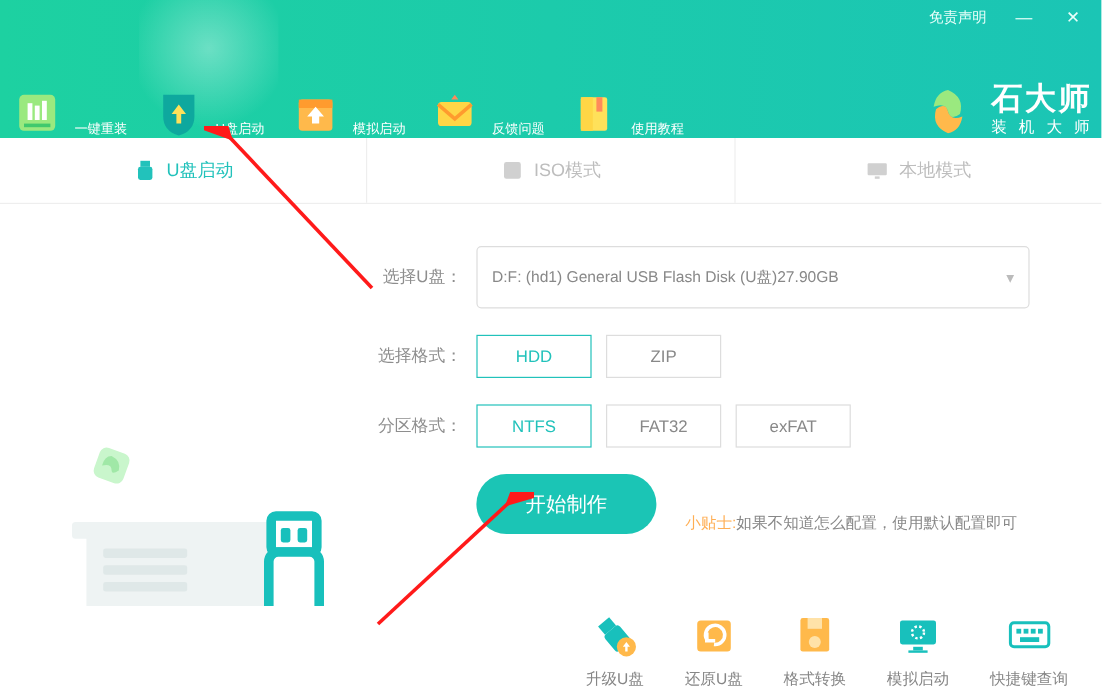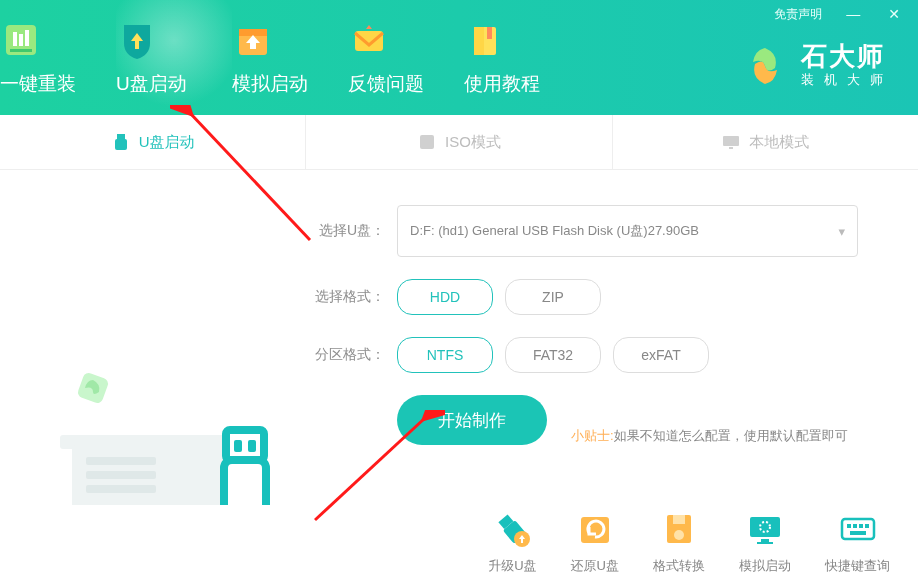--- a/index.html
+++ b/index.html
@@ -3,25 +3,25 @@
 <meta charset="utf-8">
 <style>
 * { margin: 0; padding: 0; box-sizing: border-box; font-family: "Microsoft YaHei", sans-serif; }
 body { width: 918px; height: 579px; background: #fff; overflow: hidden; position: relative; }
 
 .header { height: 115px; background: linear-gradient(90deg, #1dd1a1 0%, #1bc5b5 100%); display: flex; align-items: stretch; position: relative; }
 .topbar { position: absolute; top: 0; right: 0; height: 28px; display: flex; align-items: center; gap: 20px; padding-right: 14px; color: #e8fffa; font-size: 12px; }
 .topbar .wctrl { cursor: pointer; font-size: 14px; padding: 0 4px; }
 
 .nav { display: flex; align-items: stretch; }
-.nav-item { width: 116px; display: flex; flex-direction: column; align-items: flex-start; justify-content: center; gap: 10px; color: #fff; font-size: 19px; cursor: pointer; position: relative; }
+.nav-item { width: 116px; display: flex; flex-direction: row; align-items: flex-end; justify-content: center; gap: 10px; color: #fff; font-size: 11px; cursor: pointer; position: relative; }
 .nav-item.active { background: radial-gradient(circle at 50% 35%, rgba(255,255,255,0.35), rgba(255,255,255,0) 70%); }
 .nav-icon { width: 42px; height: 42px; display: flex; align-items: center; justify-content: center; }
 
-.brand { margin-left: auto; display: flex; align-items: center; padding-right: 25px; gap: 14px; padding-top: 16px; }
+.brand { margin-left: auto; display: flex; align-items: flex-end; gap: 14px; padding-top: 16px; }
 .brand-logo { width: 44px; height: 44px; }
 .brand-text { color: #fff; }
 .brand-text .t1 { font-size: 26px; font-weight: 700; letter-spacing: 2px; line-height: 1; }
 .brand-text .t2 { font-size: 13px; letter-spacing: 10px; margin-top: 2px; }
 
 .tabs { height: 55px; display: flex; border-bottom: 1px solid #eee; }
 .tab { flex: 1; display: flex; align-items: center; justify-content: center; gap: 8px; font-size: 15px; color: #bdbdbd; cursor: pointer; border-right: 1px solid #eee; }
 .tab:last-child { border-right: none; text-align: center; }
 .tab.active { color: #22c2bb; font-weight: 500; }
 .tab-icon { width: 20px; height: 20px; }
@@ -29,21 +29,21 @@
 .main { display: flex; padding: 25px 0 0 0; position: relative; }
 .illus { width: 300px; height: 300px; position: relative; }
 
 .form { flex: 1; padding: 10px 60px 0 15px; }
 .row { display: flex; align-items: center; margin-bottom: 22px; }
 .row-label { width: 70px; text-align: right; color: #8e8e8e; font-size: 14px; }
 .select { flex: 1; margin-left: 12px; height: 52px; border: 1px solid #ddd; border-radius: 4px; display: flex; align-items: center; padding: 0 12px; color: #888; font-size: 13px; font-family: monospace; position: relative; cursor: pointer; }
 .select .caret { position: absolute; right: 12px; color: #bbb; }
 
 .opt-group { display: flex; gap: 12px; margin-left: 12px; }
-.opt { width: 96px; height: 36px; border: 1px solid #ddd; border-radius: 15px; display: flex; align-items: center; justify-content: center; font-size: 14px; color: #888; cursor: pointer; text-align: right; }
+.opt { width: 96px; height: 36px; border: 1px solid #ddd; border-radius: 0; display: flex; align-items: center; justify-content: center; font-size: 14px; color: #888; cursor: pointer; text-align: right; }
 .opt.selected { border-color: #22c2bb; color: #22c2bb; }
 
 .action-row { display: flex; align-items: flex-end; margin-left: 82px; margin-top: 10px; gap: 24px; }
 .btn-primary { background: #1bc5b5; color: #fff; border: none; border-radius: 26px; width: 150px; height: 50px; font-size: 17px; cursor: pointer; }
 .tip { font-size: 13px; color: #888; }
 .tip .tip-label { color: #ffae54; }
 
 .bottom-icons { position: absolute; bottom: 4px; right: 28px; display: flex; gap: 34px; }
 .b-item { display: flex; flex-direction: column; align-items: center; gap: 8px; font-size: 13px; color: #868686; cursor: pointer; }
 .b-icon { width: 40px; height: 40px; display: flex; align-items: center; justify-content: center; }

